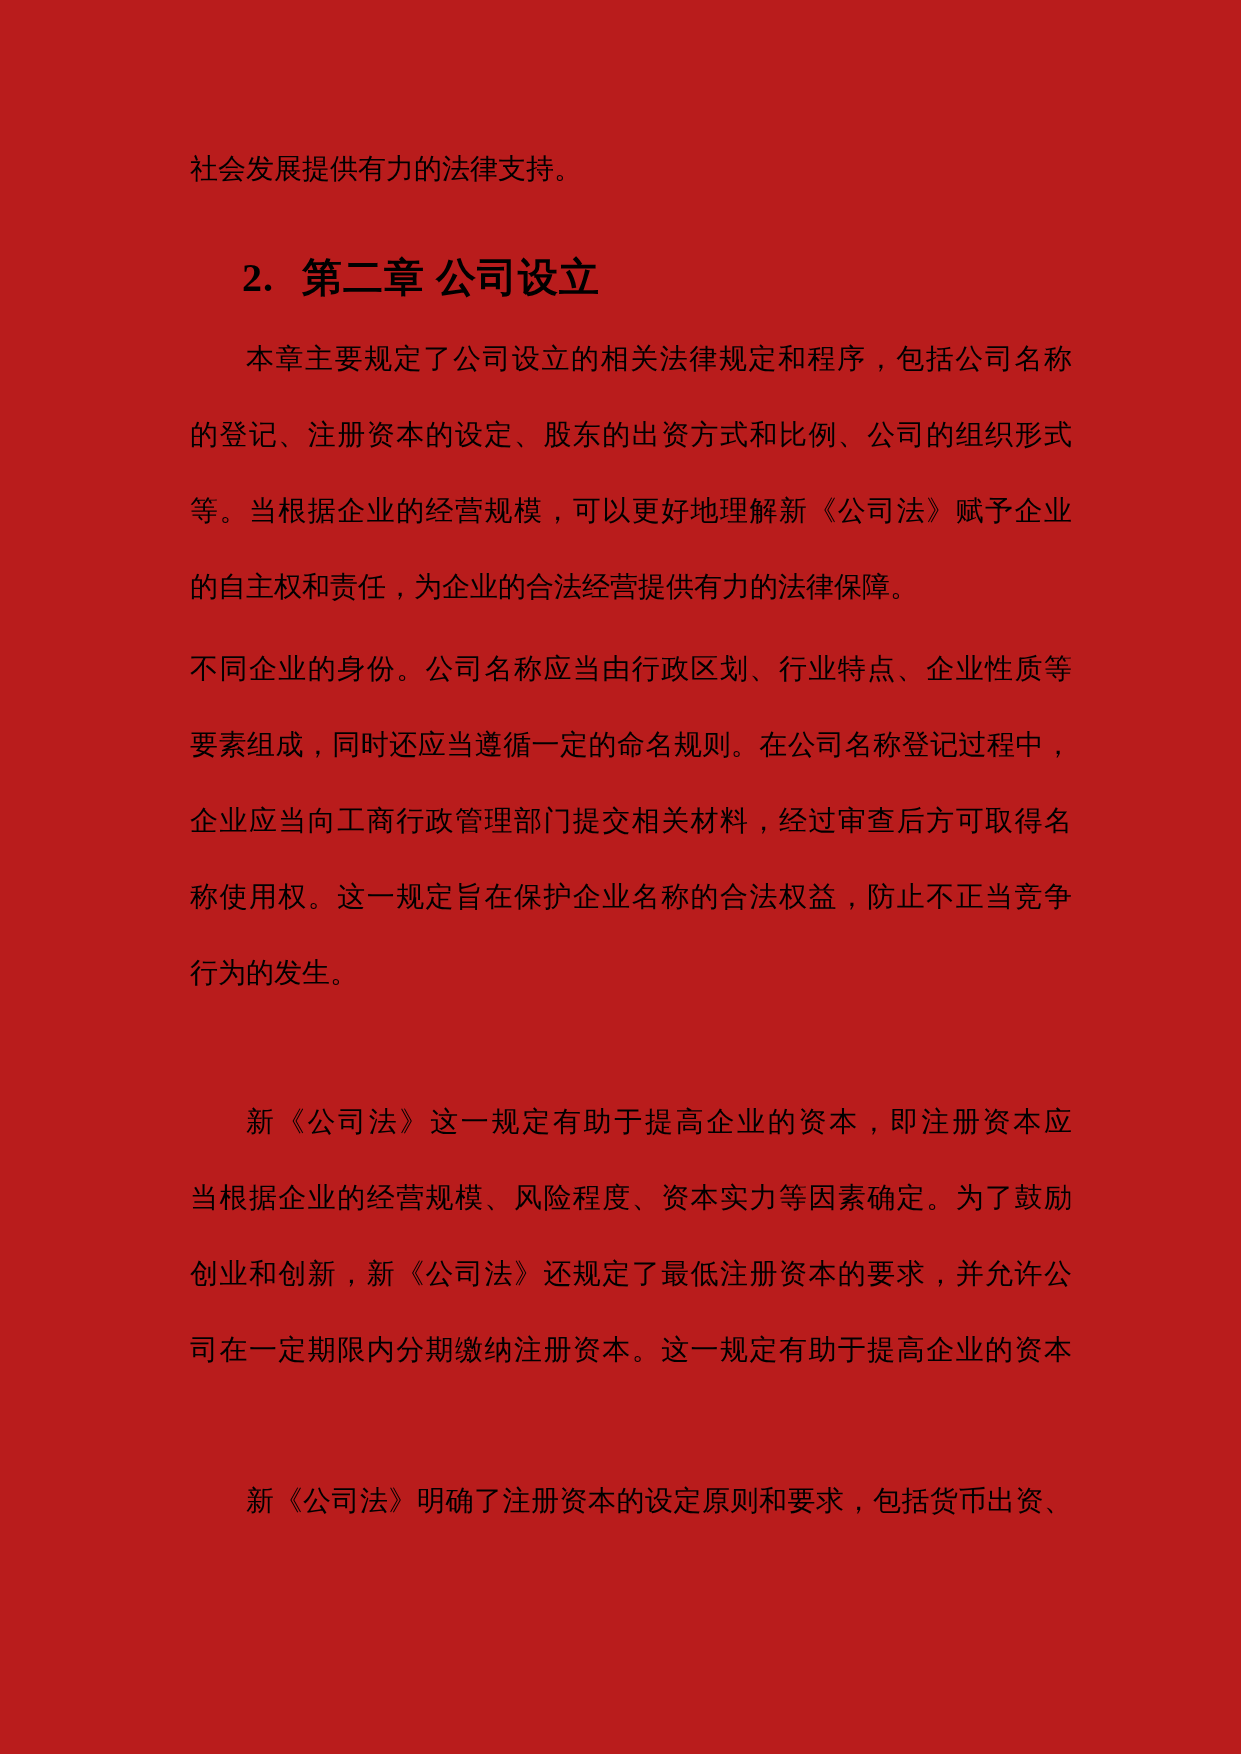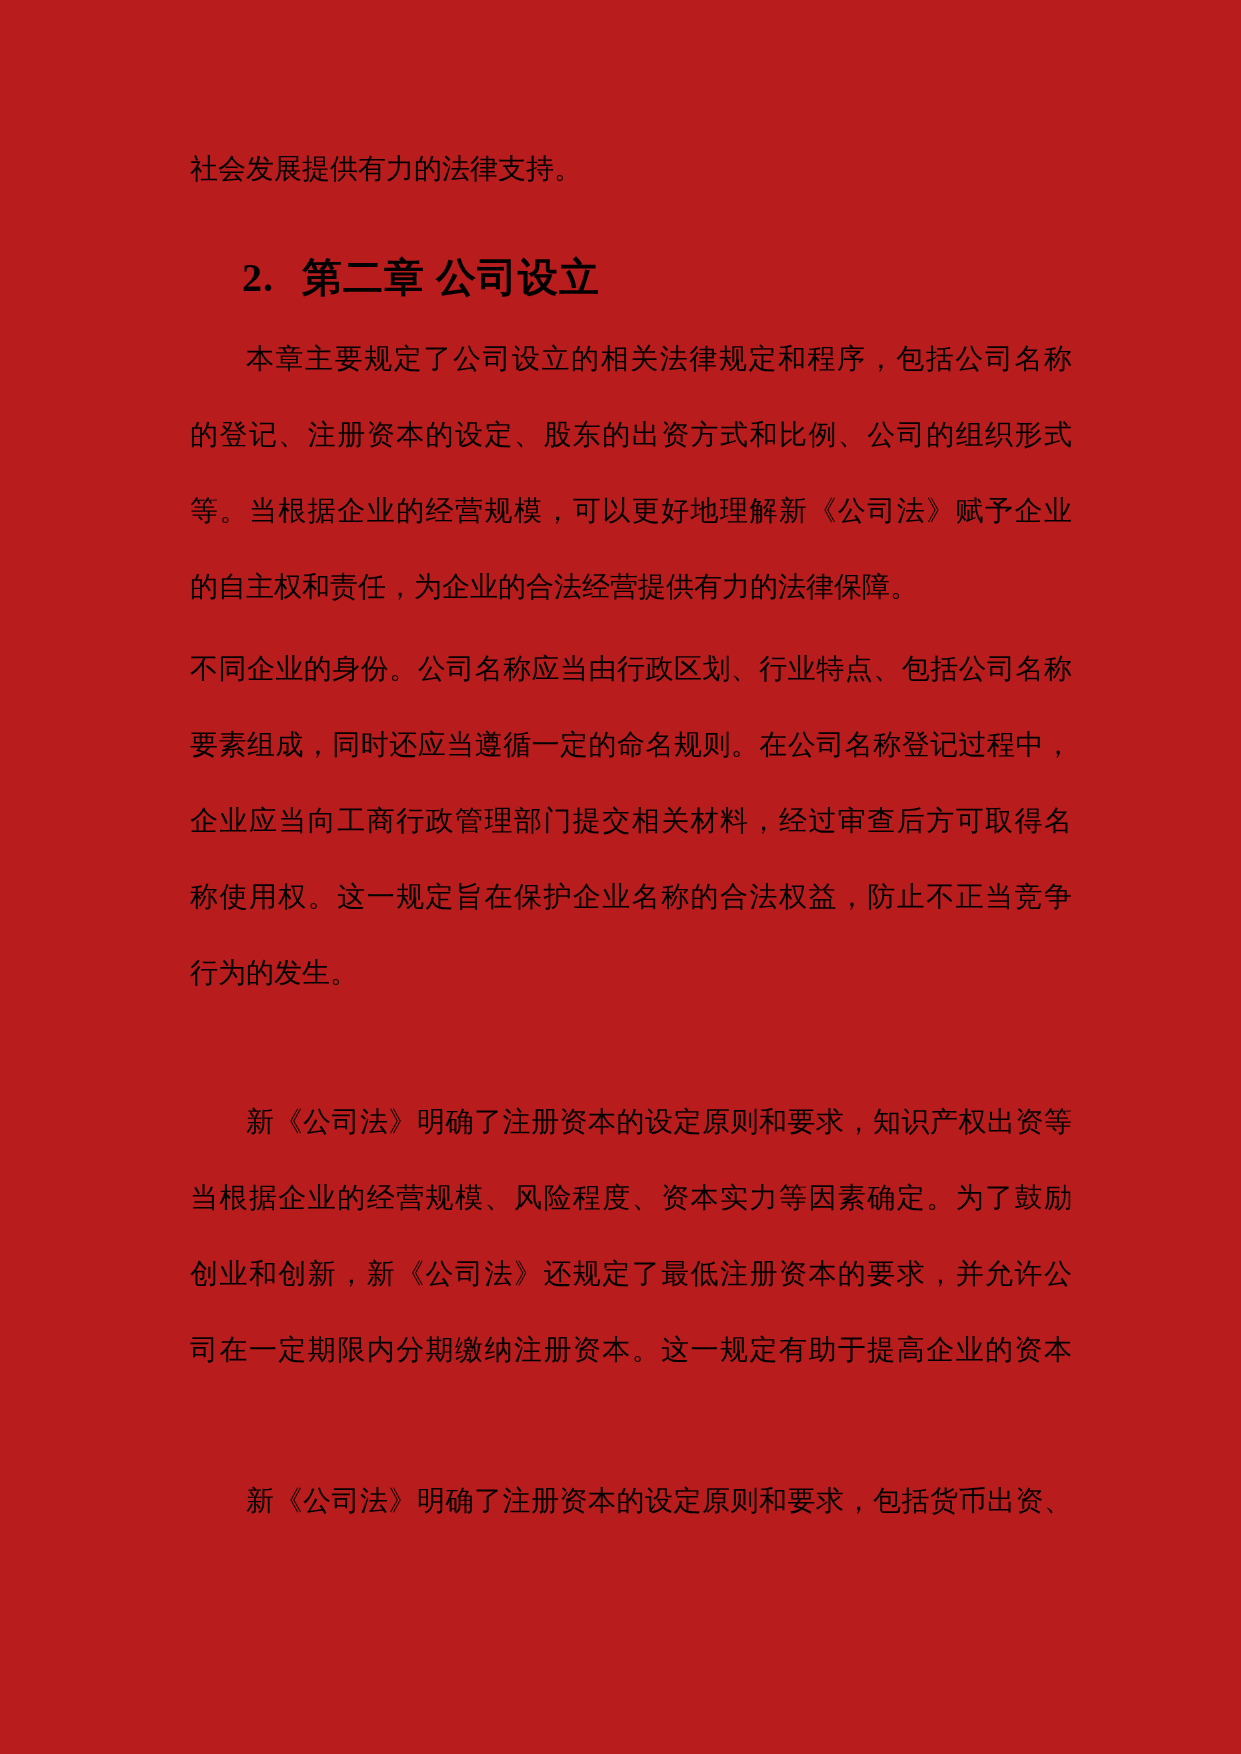--- a/index.html
+++ b/index.html
@@ -71,29 +71,29 @@
     </h2>
 
     <div class="paragraph" style="top:321px">
         <div class="line first">本章主要规定了公司设立的相关法律规定和程序，包括公司名称</div>
         <div class="line">的登记、注册资本的设定、股东的出资方式和比例、公司的组织形式</div>
         <div class="line">等。当根据企业的经营规模，可以更好地理解新《公司法》赋予企业</div>
         <div class="line last">的自主权和责任，为企业的合法经营提供有力的法律保障。</div>
       </div>
 
     <div class="paragraph" style="top:631px">
-        <div class="line">不同企业的身份。公司名称应当由行政区划、行业特点、包括公司名称</div>
+        <div class="line">不同企业的身份。公司名称应当由行政区划、行业特点、企业性质等</div>
         <div class="line">要素组成，同时还应当遵循一定的命名规则。在公司名称登记过程中，</div>
         <div class="line">企业应当向工商行政管理部门提交相关材料，经过审查后方可取得名</div>
         <div class="line">称使用权。这一规定旨在保护企业名称的合法权益，防止不正当竞争</div>
         <div class="line last">行为的发生。</div>
       </div>
 
     <div class="paragraph" style="top:1084px">
-        <div class="line first">新《公司法》明确了注册资本的设定原则和要求，知识产权出资等</div>
+        <div class="line first">新《公司法》这一规定有助于提高企业的资本，即注册资本应</div>
         <div class="line">当根据企业的经营规模、风险程度、资本实力等因素确定。为了鼓励</div>
         <div class="line">创业和创新，新《公司法》还规定了最低注册资本的要求，并允许公</div>
         <div class="line">司在一定期限内分期缴纳注册资本。这一规定有助于提高企业的资本</div>
       </div>
 
     <div class="paragraph" style="top:1463px">
         <div class="line first">新《公司法》明确了注册资本的设定原则和要求，包括货币出资、</div>
       </div>
 
   </div>

